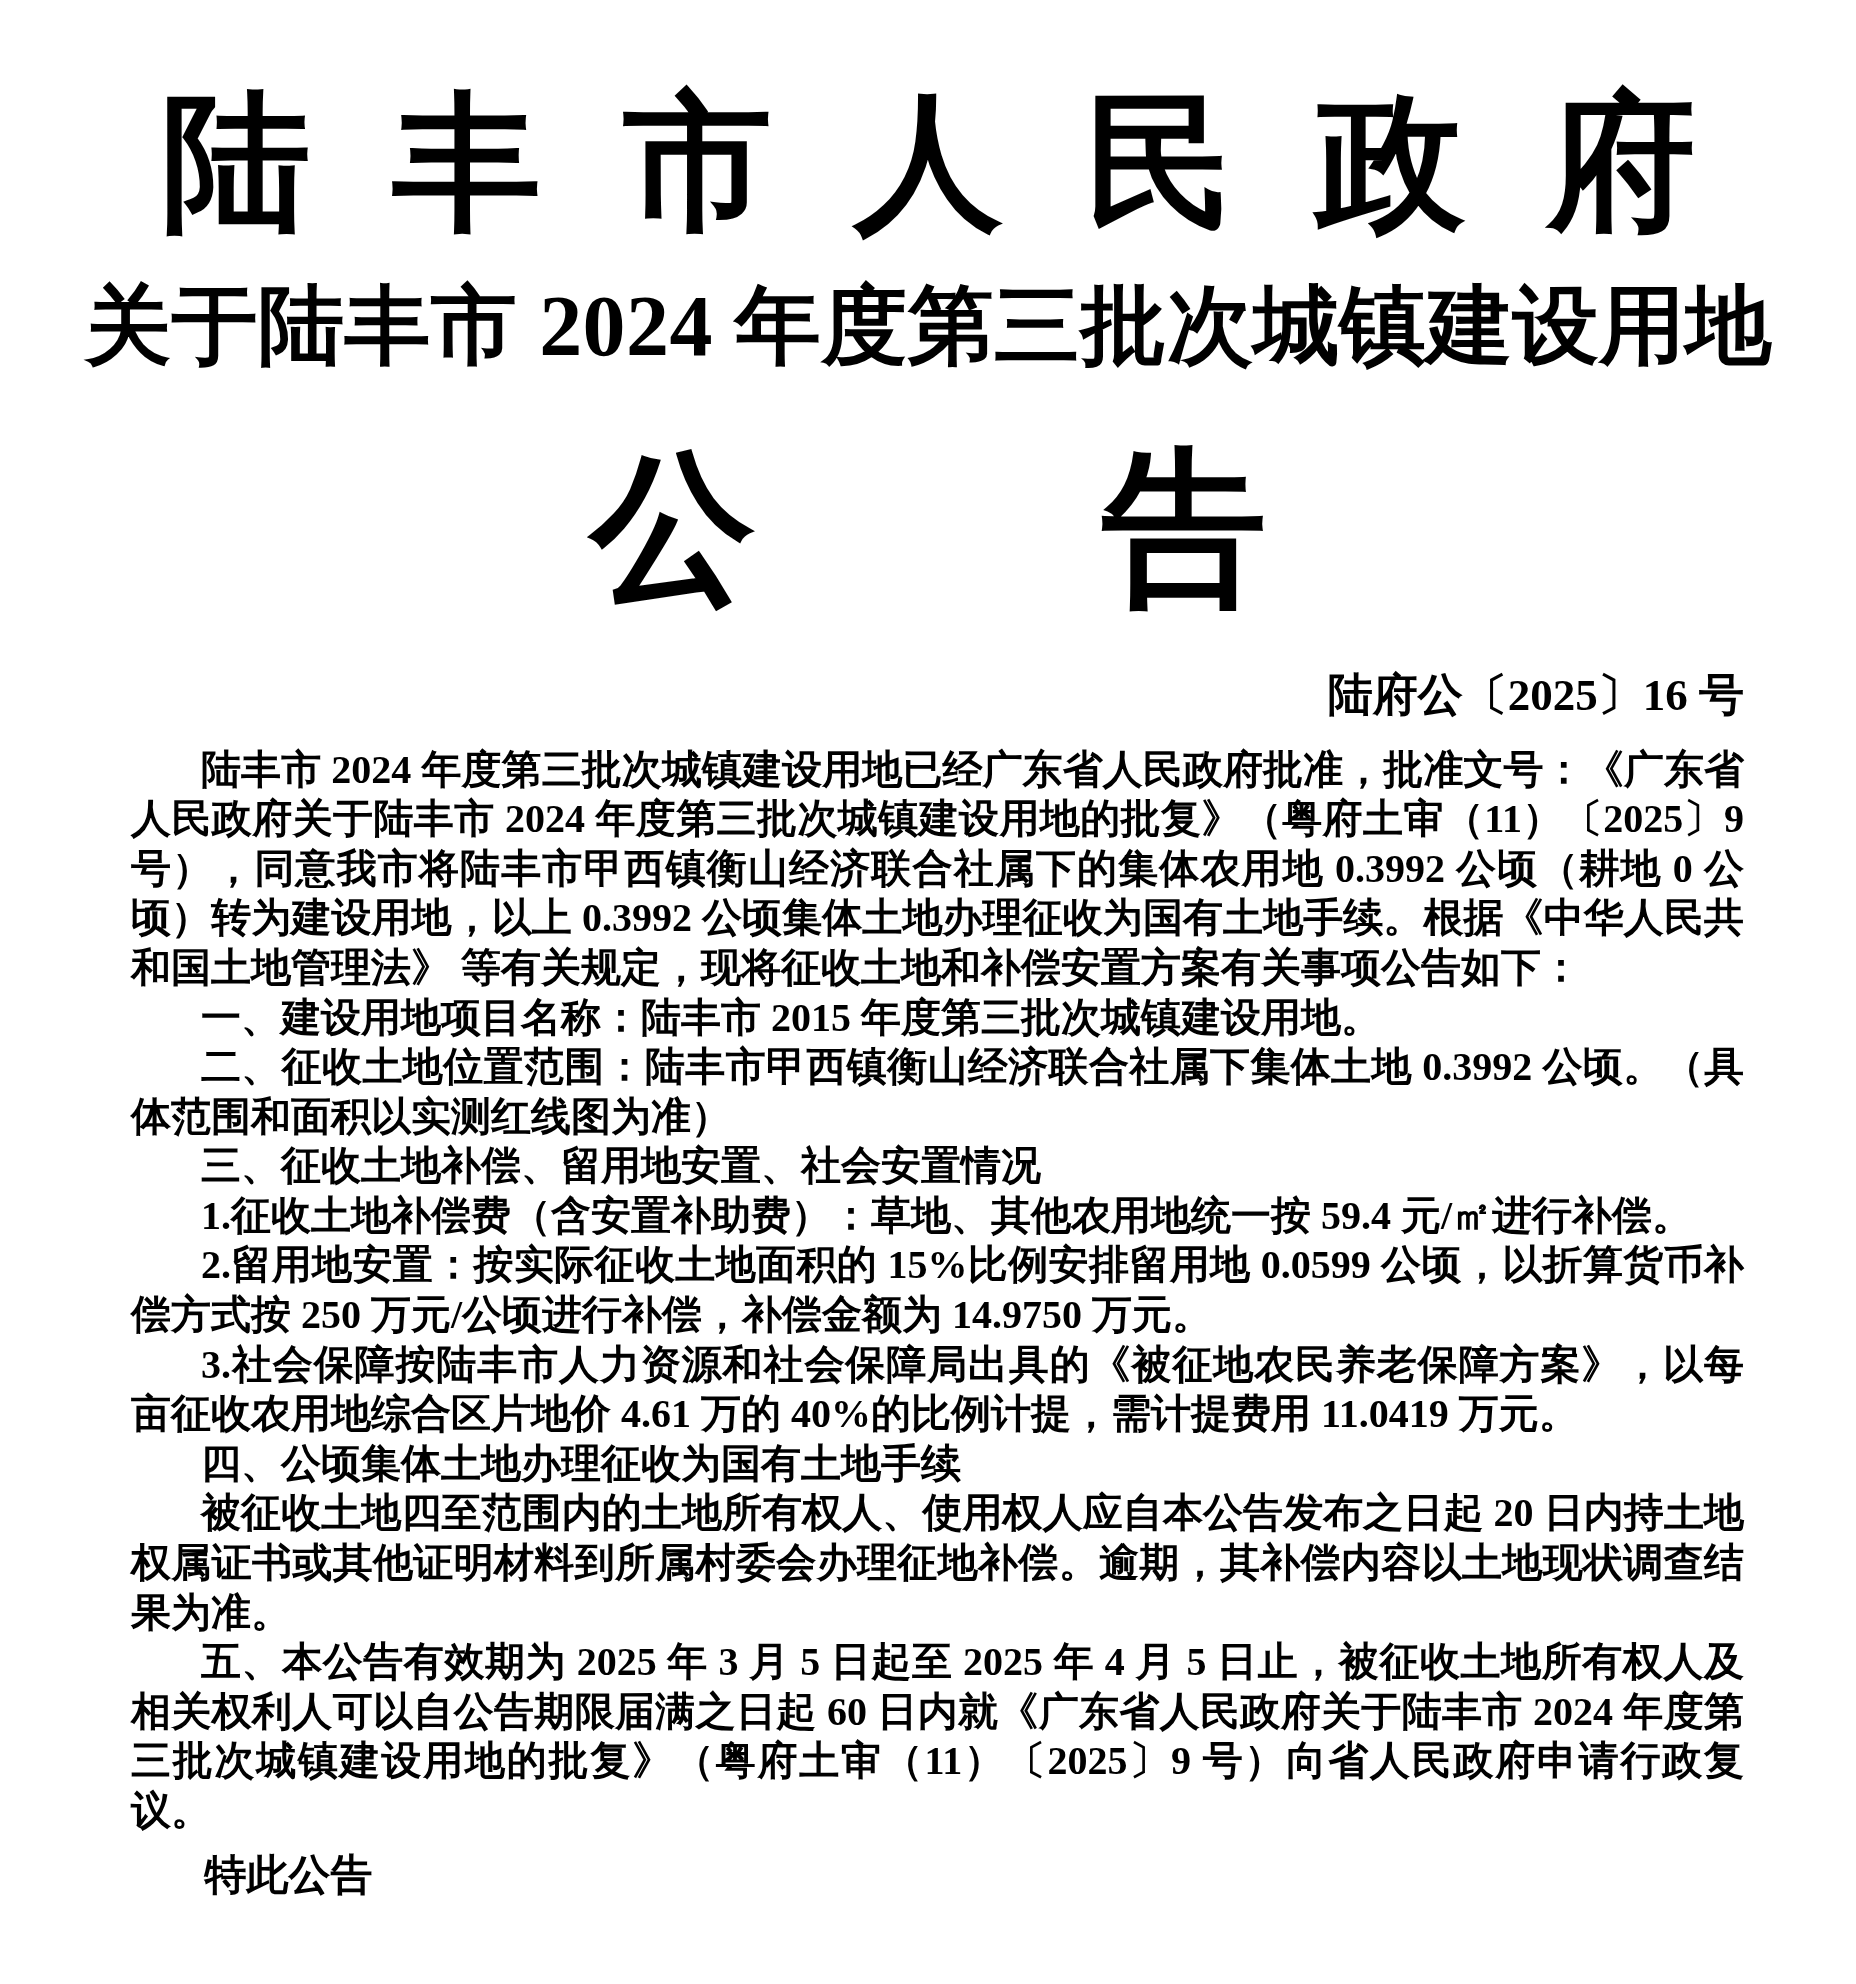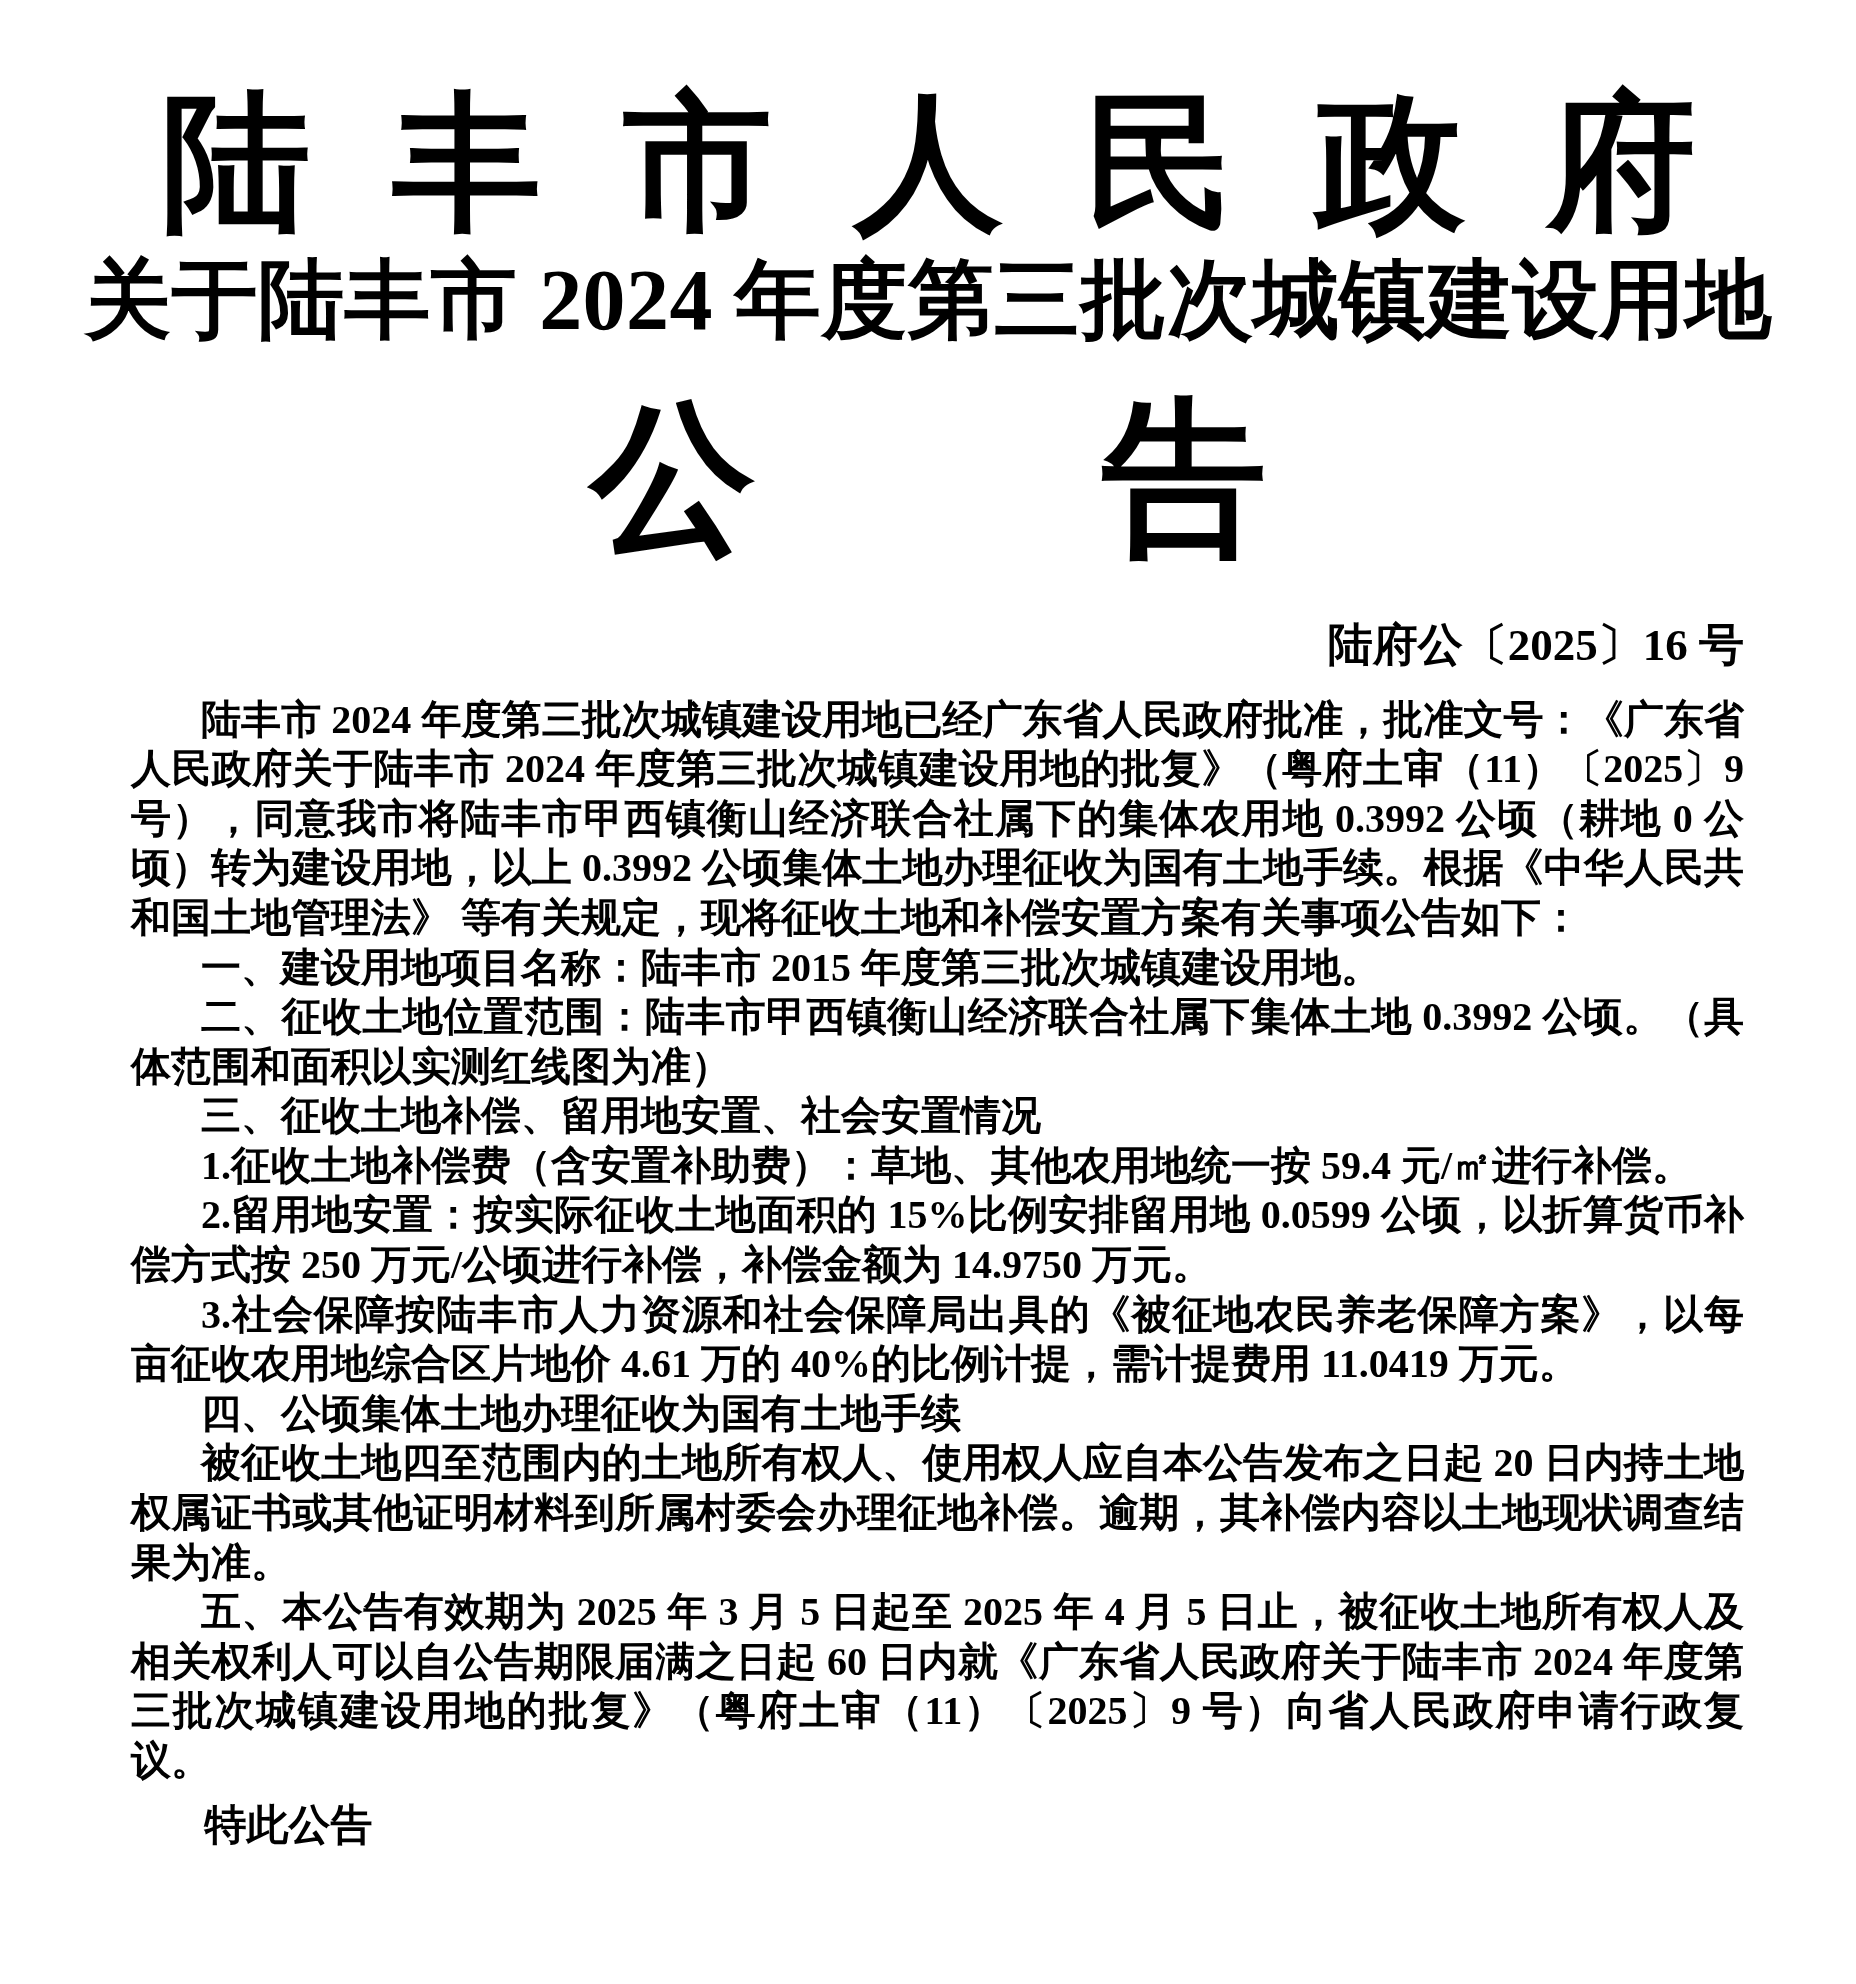--- a/index.html
+++ b/index.html
@@ -11,29 +11,29 @@
   body{font-family:"Liberation Serif","DejaVu Serif",serif;color:#000;}
   .sheet{position:relative;width:1857px;height:2629px;background:#fff;overflow:hidden;}
 
   
   .org-title{
     padding-top:78px;text-align:center;font-weight:bold;
     font-size:149px;line-height:1.15;letter-spacing:.55em;padding-left:.55em;
     white-space:nowrap;
   }
   .subtitle1{
-    text-align:center;font-weight:bold;
+    margin-top:26px;text-align:center;font-weight:bold;
     font-size:86px;line-height:1.2;letter-spacing:.005em;white-space:nowrap;
   }
   .subtitle2{
     margin-top:5.6px;text-align:center;font-weight:bold;
     font-size:107px;line-height:1.2;letter-spacing:.16em;padding-left:.16em;white-space:nowrap;
   }
   .notice-type{
-    margin-top:28px;text-align:center;font-weight:bold;
+    margin-top:52px;text-align:center;font-weight:bold;
     font-size:165px;line-height:1.2;letter-spacing:.55em;padding-left:.55em;white-space:nowrap;
   }
   .doc-number{
     margin-top:39px;text-align:right;padding-right:113px;
     font-size:45px;font-weight:bold;line-height:1.2;
   }
 
   
   .doc-body{
     margin:23px 113px 0 131px;

